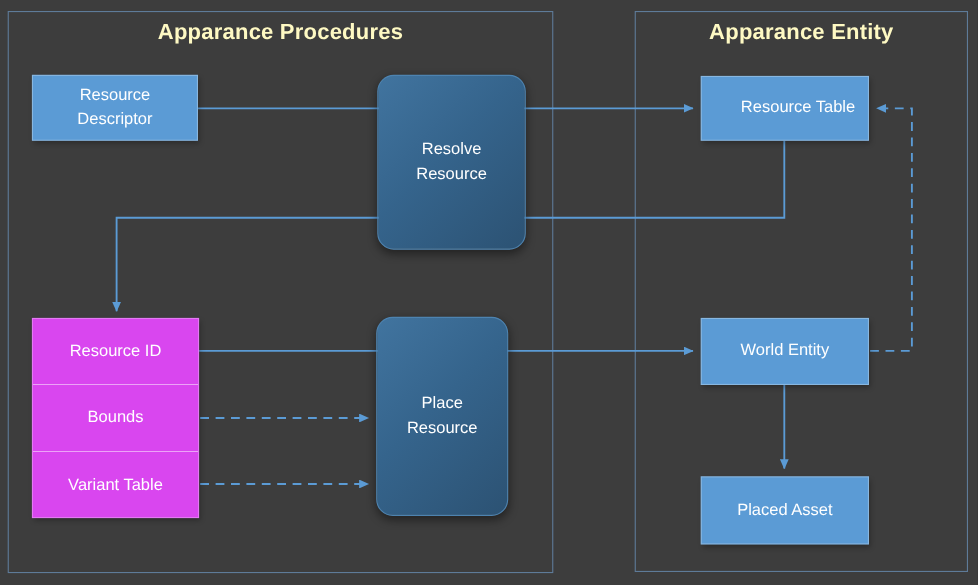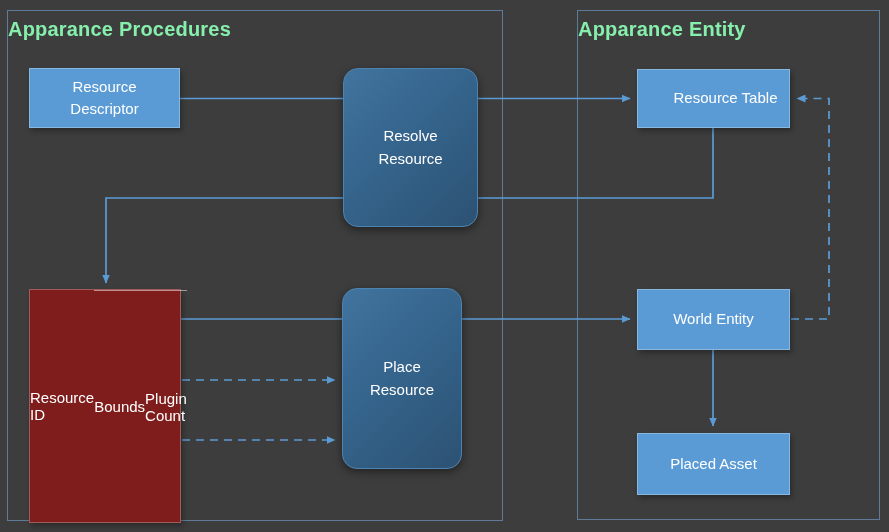--- a/index.html
+++ b/index.html
@@ -21,21 +21,22 @@
     border: 1px solid #5e7b99;
     box-sizing: border-box;
   }
   .group-procedures { left: 7px;  top: 10px; width: 496px; height: 511px; }
   .group-plugin     { left: 577px; top: 10px; width: 303px; height: 510px; }
   .group-title {
     position: absolute;
     top: 7px;
     left: 0;
     width: 100%;
-    color: #86efac;
+    text-align: center;
+    color: #fef9c3;
     font-size: 20px;
     font-weight: 600;
     letter-spacing: 0.2px;
   }
   
   svg.connectors {
     position: absolute;
     left: 0; top: 0;
     width: 889px; height: 532px;
     pointer-events: none;
@@ -67,27 +68,27 @@
   }
   .node-resource-descriptor { left: 29px;  top: 68px;  width: 151px; height: 60px; }
   .node-resolve-resource    { left: 343px; top: 68px;  width: 135px; height: 159px; }
   .node-place-resource      { left: 342px; top: 288px; width: 120px; height: 181px; }
   .node-resource-table      { left: 637px; top: 69px;  width: 153px; height: 59px; padding-left: 24px; }
   .node-world-entity        { left: 637px; top: 289px; width: 153px; height: 61px; }
   .node-placed-asset        { left: 637px; top: 433px; width: 153px; height: 62px; }
   
   .stack {
     position: absolute;
-    left: 29px; top: 289px; width: 152px; height: 234px;
+    left: 29px; top: 289px; width: 152px; height: 182px;
     box-sizing: border-box;
-    background: #7f1d1d;
+    background: #d946ef;
     border: 1px solid rgba(255,255,255,0.28);
     box-shadow: 2px 3px 5px rgba(0,0,0,0.30);
     display: flex;
-    flex-direction: row;
+    flex-direction: column;
   }
   .stack-row {
     flex: 1 1 0;
     display: flex;
     align-items: center;
     justify-content: center;
     color: #ffffff;
     font-size: 15px;
   }
   .stack-row + .stack-row {
@@ -141,21 +142,21 @@
   </div>
 
   <div class="stack">
     <div class="stack-row">
       <span>Resource ID</span>
     </div>
     <div class="stack-row">
       <span>Bounds</span>
     </div>
     <div class="stack-row">
-      <span>Plugin Count</span>
+      <span>Variant Table</span>
     </div>
   </div>
 
   <div class="node node-rounded node-place-resource">
     <span>Place
 Resource</span>
   </div>
 
   <div class="node node-flat node-resource-table">
     <span>Resource Table</span>

